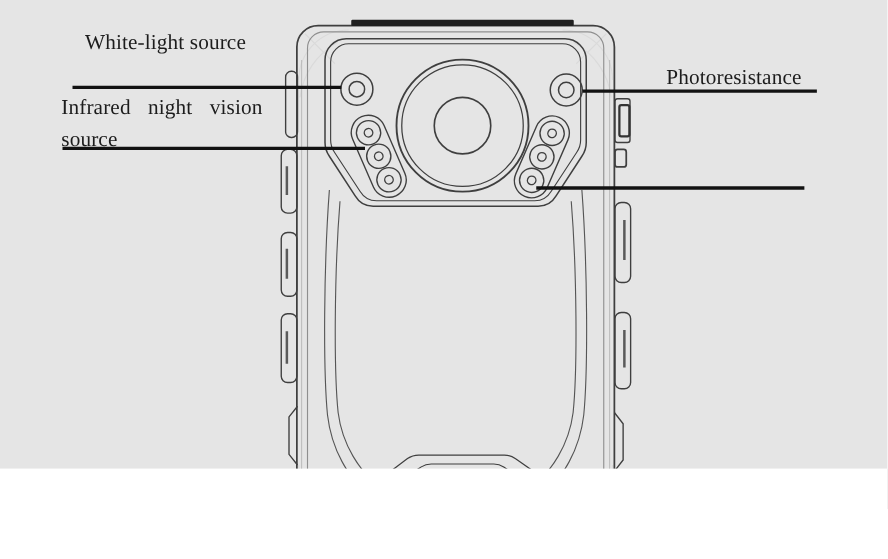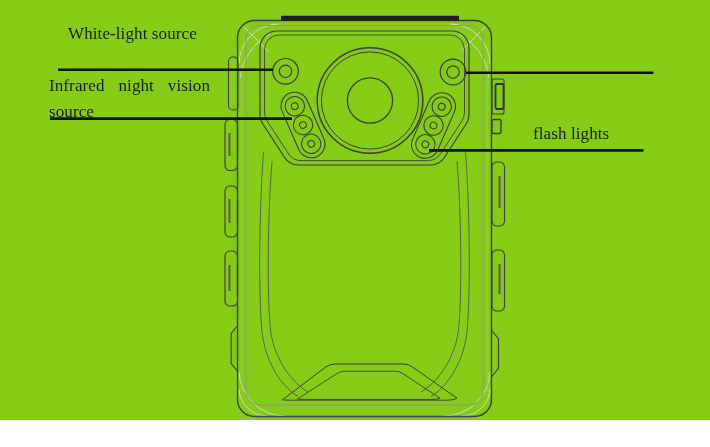--- a/index.html
+++ b/index.html
@@ -1,17 +1,17 @@
 <!DOCTYPE html>
 <html><head>
 <meta charset="utf-8">
 <style>
   html,body{margin:0;padding:0;background:#ffffff;}
   .stage{
-    position:relative;width:710px;height:420px;background:#84cc16;overflow:hidden;
+    position:relative;width:710px;height:375px;background:#e5e5e5;overflow:hidden;
     font-family:"Liberation Serif","DejaVu Serif",serif;
   }
   .stage svg{position:absolute;left:0;top:0;}
   .label{
     position:absolute;font-size:17px;line-height:24px;color:#1c1c1c;
     white-space:nowrap;letter-spacing:0.1px;
   }
   .label.justify{
     white-space:normal;text-align:justify;text-align-last:justify;font-family:Liberation Serif, serif;
   }
@@ -126,16 +126,16 @@
       <line x1="466" y1="72.8" x2="653.5" y2="72.8"></line>
       <line x1="429" y1="150.4" x2="643.5" y2="150.4"></line>
     </g>
   </svg>
 
   <div class="label" style="left:68px;top:22px">White-light source</div>
 
   <div class="label justify" style="left:49px;top:74px;width:161px">Infrared night vision</div>
   <div class="label" style="left:49px;top:100px">source</div>
 
+  <div class="label" style="left:533px;top:50px">Photoresistance</div>
 
-  <div class="label" style="left:533px;top:122px">flash lights</div>
 
 </div>
 
 </body></html>

